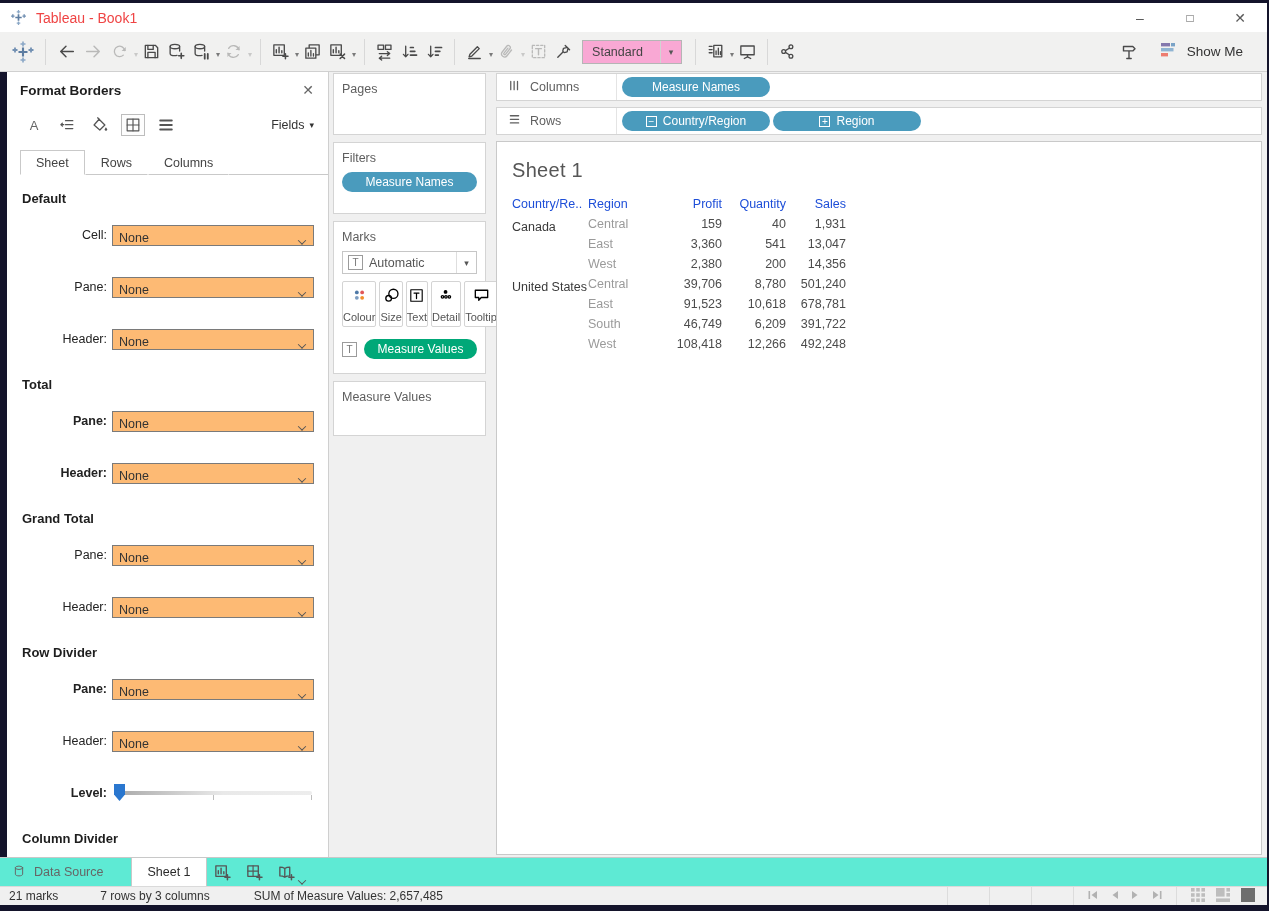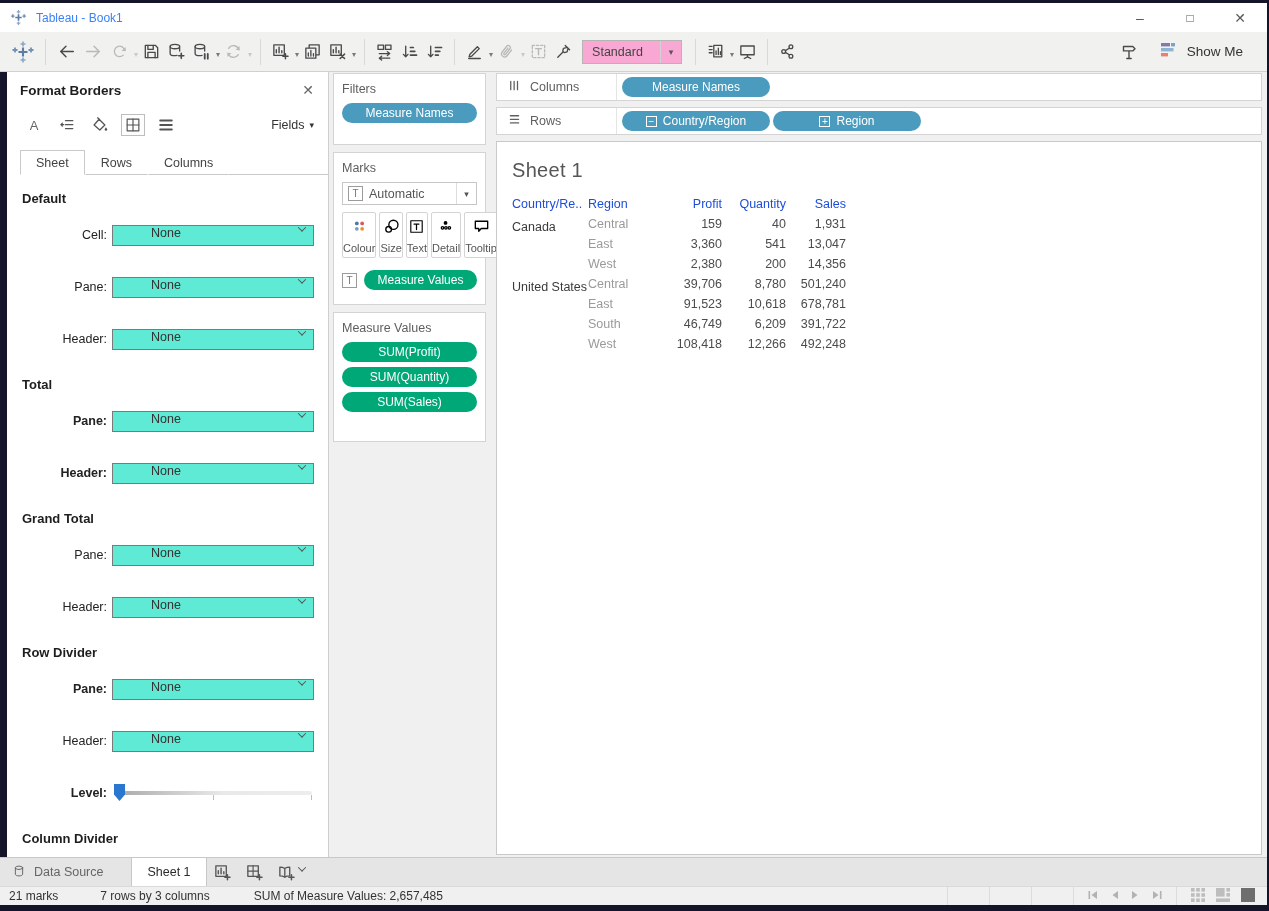--- a/index.html
+++ b/index.html
@@ -3,21 +3,21 @@
 <meta charset="utf-8">
 <style>
   * { margin:0; padding:0; box-sizing:border-box; }
   html,body { width:1269px; height:911px; overflow:hidden; }
   body { background:#14142b; font-family:"Liberation Sans", sans-serif; position:relative; }
   .window { position:absolute; top:3px; left:0; right:2px; bottom:6px; background:#fff; display:flex; flex-direction:column; }
 
   
   .titlebar { height:29px; display:flex; align-items:center; padding-left:10px; background:#fff; }
   .titlebar .logo { width:18px; height:18px; margin-right:8px; }
-  .title-text { font-size:12px; color:#3b82f6;text-align:center; }
+  .title-text { font-size:14px; color:#ef4444;text-align:center; }
   .win-controls { margin-left:auto; display:flex; align-items:center; gap:36px; padding-right:20px; color:#5a5a5a; }
   .win-btn { font-size:14px; width:14px; text-align:center; cursor:default; }
 
   
   .menubar { height:23px; display:flex; align-items:center; padding-left:2px; background:#fff; }
   .menu-item { font-size:13px; color:#404040; padding:2px 10px; }
 
   
   .toolbar { height:40px; background:#f1f1f0; border-bottom:1px solid #d0d0d0; display:flex; align-items:center; padding:0 8px; }
   .tb-divider { width:1px; height:26px; background:#d8d8d8; margin:0 7px; flex:none; }
@@ -48,21 +48,21 @@
   .fp-fields { margin-left:auto; font-size:12.5px; color:#333; display:flex; align-items:center; gap:5px; }
   .fp-tabs { display:flex; margin:0 -14px 0 -13px; padding:0 0 0 13px; }
   .ftab { font-size:12.5px; color:#444; padding:5px 15px 4px; border:1px solid transparent; border-bottom:1px solid #c9c9c9; }
   .ftab.active { background:#fff; border-color:#c9c9c9; border-bottom-color:#fff; }
   .ftab-fill { flex:1; border-bottom:1px solid #c9c9c9; }
   .fp-body { flex:1; display:flex; flex-direction:column; padding-top:4px; }
   .fsec-title { font-size:13px; font-weight:bold; color:#1e1e1e; margin:12px 0 3px 2px; }
   .frow { display:flex; align-items:center; margin:9px 0; height:34px; }
   .frow .flabel { width:92px; text-align:right; padding-right:5px; font-size:12.5px; color:#222; flex:none; }
   .frow .flabel.bold { font-weight:bold; }
-  .fselect { flex:1; height:21px; border:1px solid #7a7a7a; background:#5eead4; display:flex; align-items:flex-start;padding-left:32px; }
+  .fselect { flex:1; height:21px; border:1px solid #7a7a7a; background:#fdba74; display:flex; align-items:flex-end; }
   .fselect .val { flex:1; font-size:12.5px; color:#333; padding-left:6px; }
   .fselect .dd { width:22px; display:flex; align-items:center; justify-content:center; }
   .slider-wrap { flex:1; position:relative; height:18px; }
   .slider-track { position:absolute; left:2px; right:2px; top:7px; height:4px; background:linear-gradient(to right,#a8a8a8,#e9e9e9 55%,#ededed); border-radius:2px; }
   .slider-thumb { position:absolute; left:2px; top:0; width:11px; height:17px; background:#2a77cf; clip-path:polygon(0 0,100% 0,100% 62%,50% 100%,0 62%); }
   .slider-tick { position:absolute; top:11px; width:1px; height:5px; background:#bdbdbd; }
   .fp-spacer { flex:1; }
   .clear-btn { height:20px; background:#e1e1e1; border:1px solid #adadad; font-size:12.5px; color:#333; display:flex; align-items:center; justify-content:center; margin:0 1px 2px; }
 
   
@@ -95,21 +95,21 @@
   .canvas { flex:1; background:#fff; border:1px solid #c9c9c9; padding:17px 0 0 15px; min-height:0; }
   .sheet-title { font-size:20px; color:#565656; letter-spacing:.3px; }
   .ttable { display:grid; grid-template-columns:76px 76px 58px 64px 60px; grid-auto-rows:20px; font-size:12.5px; margin-top:15px; }
   .ttable .hcell { color:#1d4ed8; }
   .ttable .num { text-align:right; }
   .ttable .country { color:#3a3a3a; line-height:15px; padding-top:3px; align-self:start; }
   .ttable .region { color:#9a9a9a; }
   .ttable .val { color:#4c4c4c; }
 
   
-  .tabsbar { height:29px; background:#e5e5e5; border-top:1px solid #c8c8c8; display:flex; align-items:stretch; flex:none; }
+  .tabsbar { height:29px; background:#5eead4; border-top:1px solid #c8c8c8; display:flex; align-items:stretch; flex:none; }
   .ds-tab { display:flex; align-items:center; gap:8px; padding:0 28px 0 12px; color:#666; font-size:12.5px; }
   .sheet-tab { background:#fff; border-left:1px solid #c8c8c8; border-right:1px solid #c8c8c8; padding:0 15px; display:flex; align-items:center; font-size:12.5px; color:#2b2b2b; }
   .new-btn { width:32px; display:flex; align-items:center; justify-content:center; color:#555; }
 
   
   .statusbar { height:19px; background:#f0f0f0; border-top:1px solid #dadada; display:flex; align-items:center; font-size:12px; color:#333; flex:none; }
   .sb-marks { margin-left:9px; }
   .sb-size { margin-left:42px; }
   .sb-sum { margin-left:44px; }
   .sb-right { margin-left:auto; display:flex; align-items:center; align-self:stretch; }
@@ -496,20 +496,23 @@
               <span class="slider-tick" style="right:2px;"></span>
               <span class="slider-thumb"></span>
             </span>
           </div>
           <div class="fp-spacer"></div>
         </div>
       <div class="clear-btn">Clear</div>
     </div>
 
     <div class="cards-col">
+      <div class="card card-pages">
+        <div class="card-title">Pages</div>
+      </div>
       <div class="card card-filters">
         <div class="card-title">Filters</div>
         <div id="filter-pills">
             <div class="pill blue">
               <span>Measure Names</span>
             </div>
           </div>
       </div>
       <div class="card" style="padding-bottom:14px;">
         <div class="card-title">Marks</div>
@@ -564,31 +567,20 @@
             <div class="mv-row">
               <span class="mini-t">T</span>
               <div class="pill green">
                 <span>Measure Values</span>
               </div>
             </div>
           </div>
       </div>
       <div class="card card-mv" style="padding-bottom:24px;">
         <div class="card-title">Measure Values</div>
-        <div id="mv-pills">
-            <div class="pill green">
-              <span>SUM(Profit)</span>
-            </div>
-            <div class="pill green">
-              <span>SUM(Quantity)</span>
-            </div>
-            <div class="pill green">
-              <span>SUM(Sales)</span>
-            </div>
-          </div>
       </div>
     </div>
 
     <div class="sheet-area">
       <div class="shelf">
         <span class="shelf-label">
           <span id="col-shelf-icon"><svg width="15" height="15" viewBox="0 0 20 20" fill="none" stroke="currentColor" stroke-width="1.4" stroke-linecap="round" stroke-linejoin="round">
                 <path d="M5 4.5v11M9.5 4.5v11M14 4.5v11" stroke-width="1.7"></path>
               </svg></span>
           <span>Columns</span>

